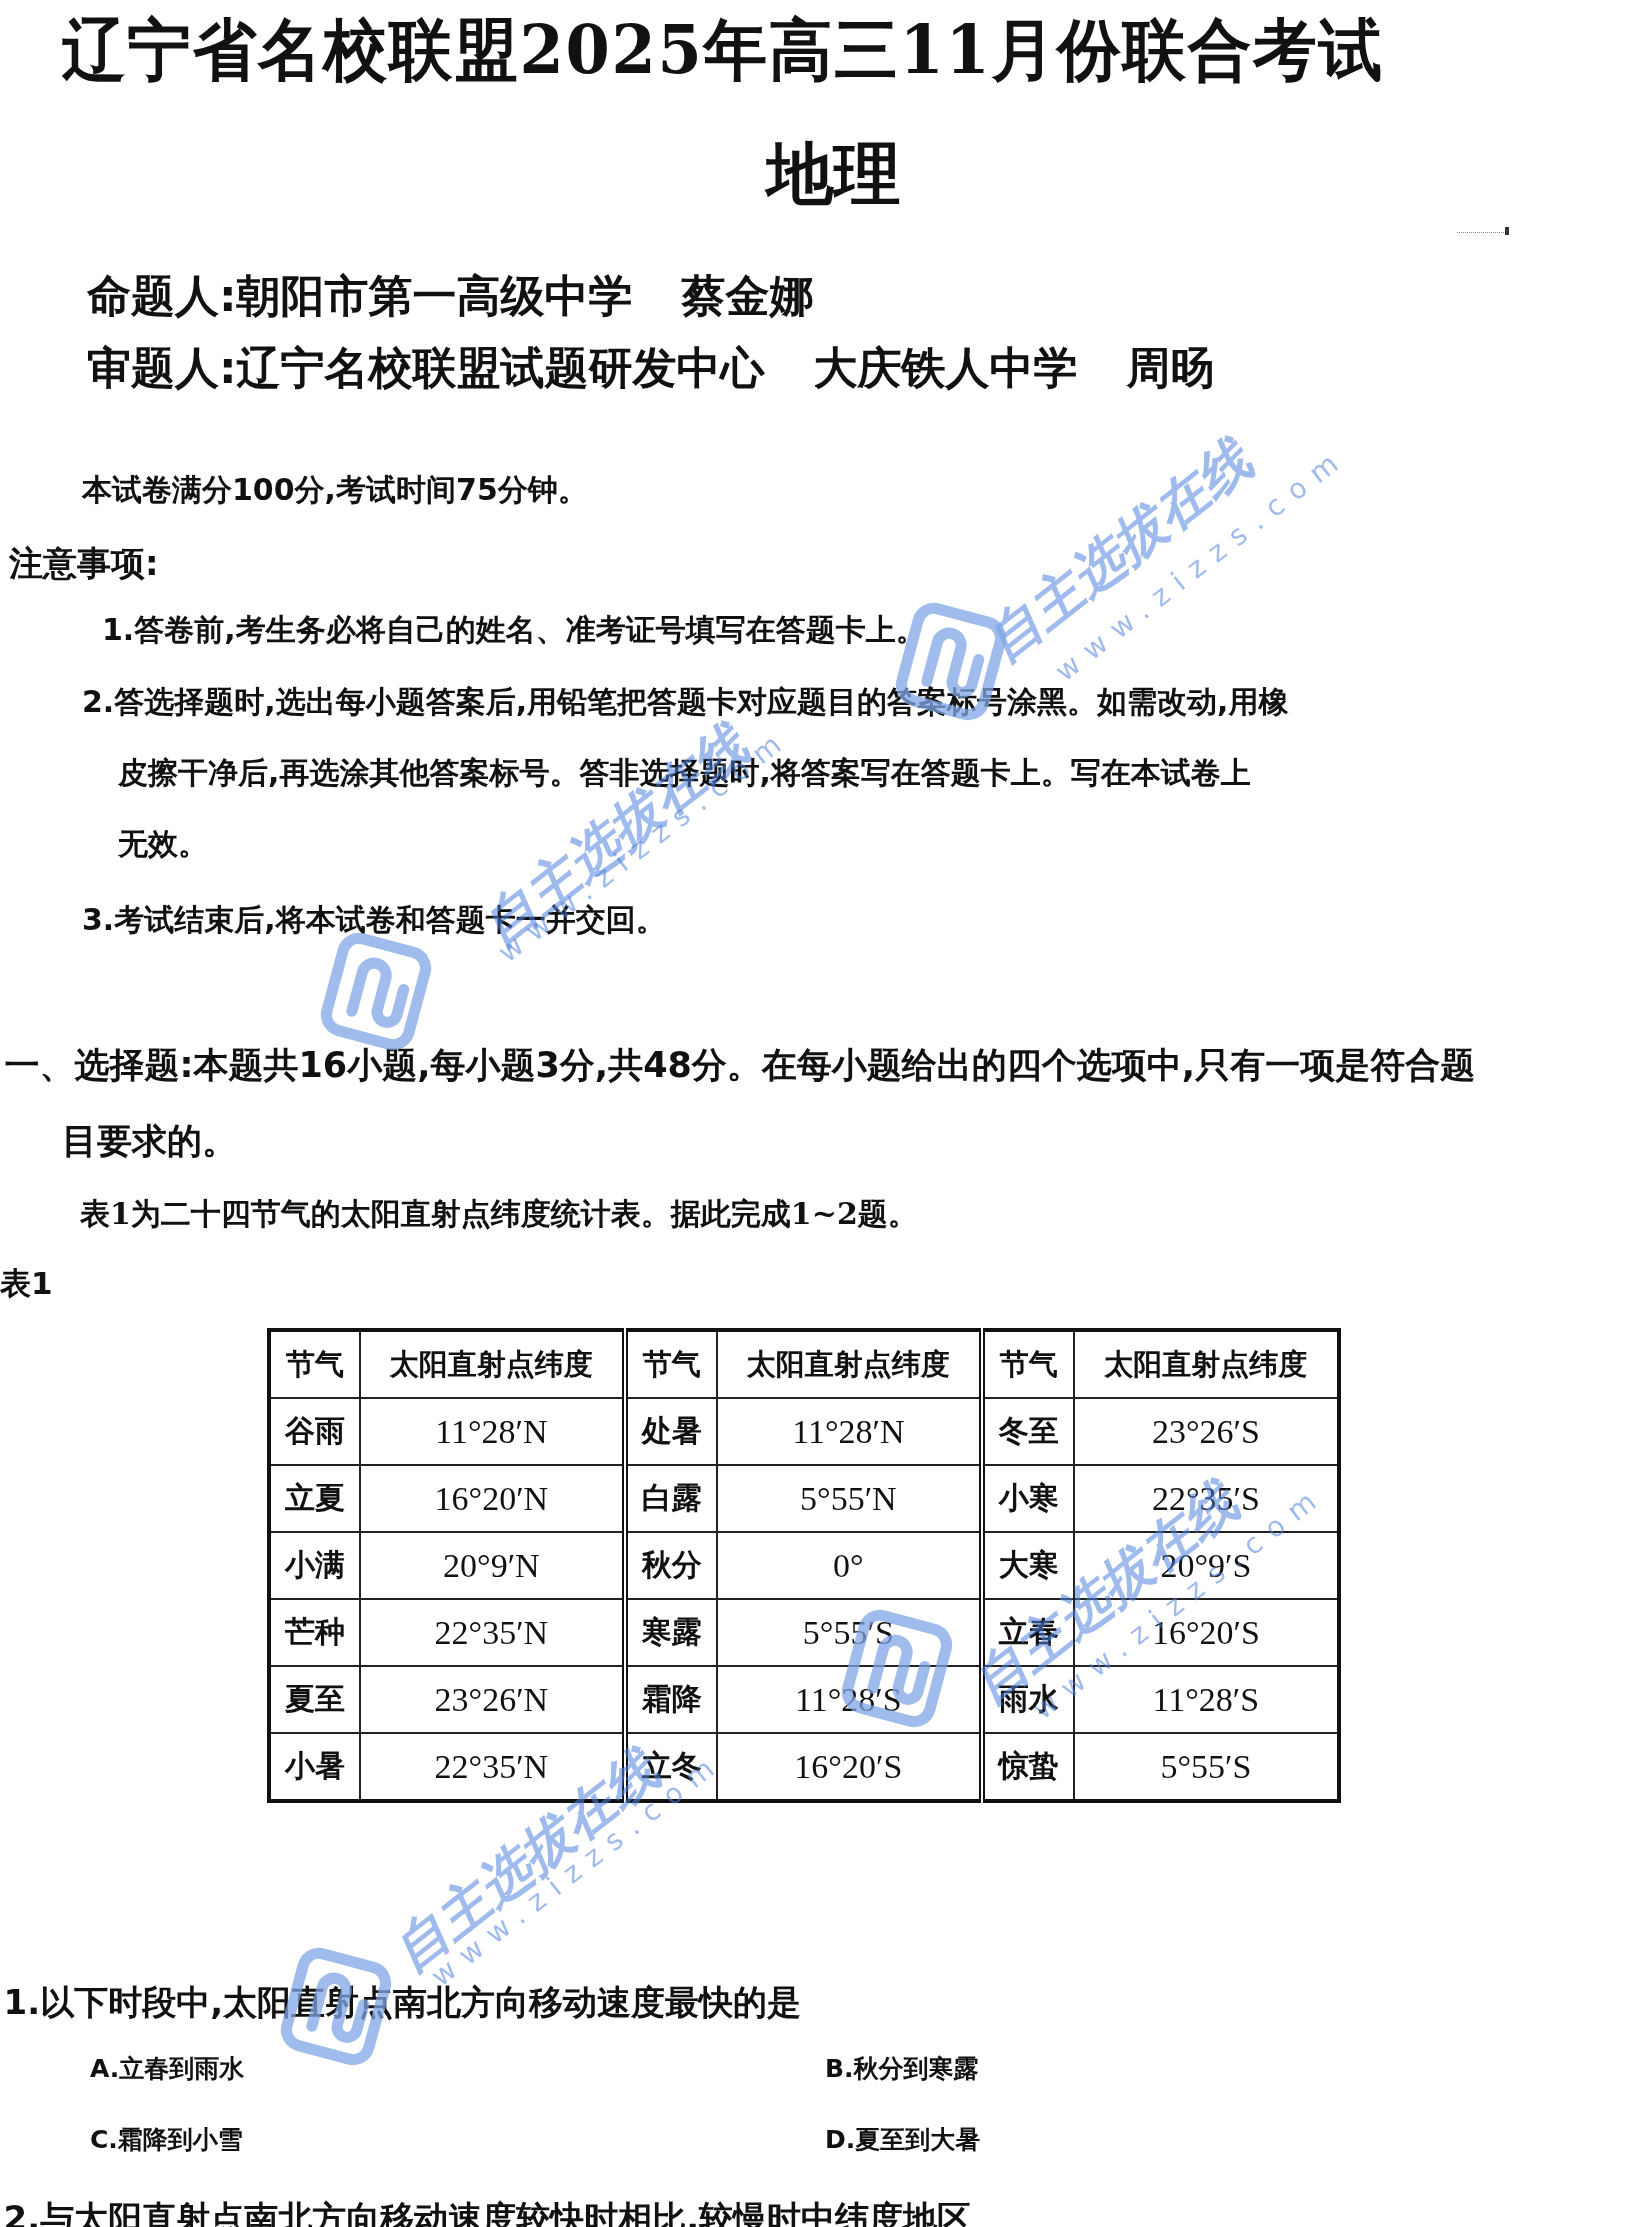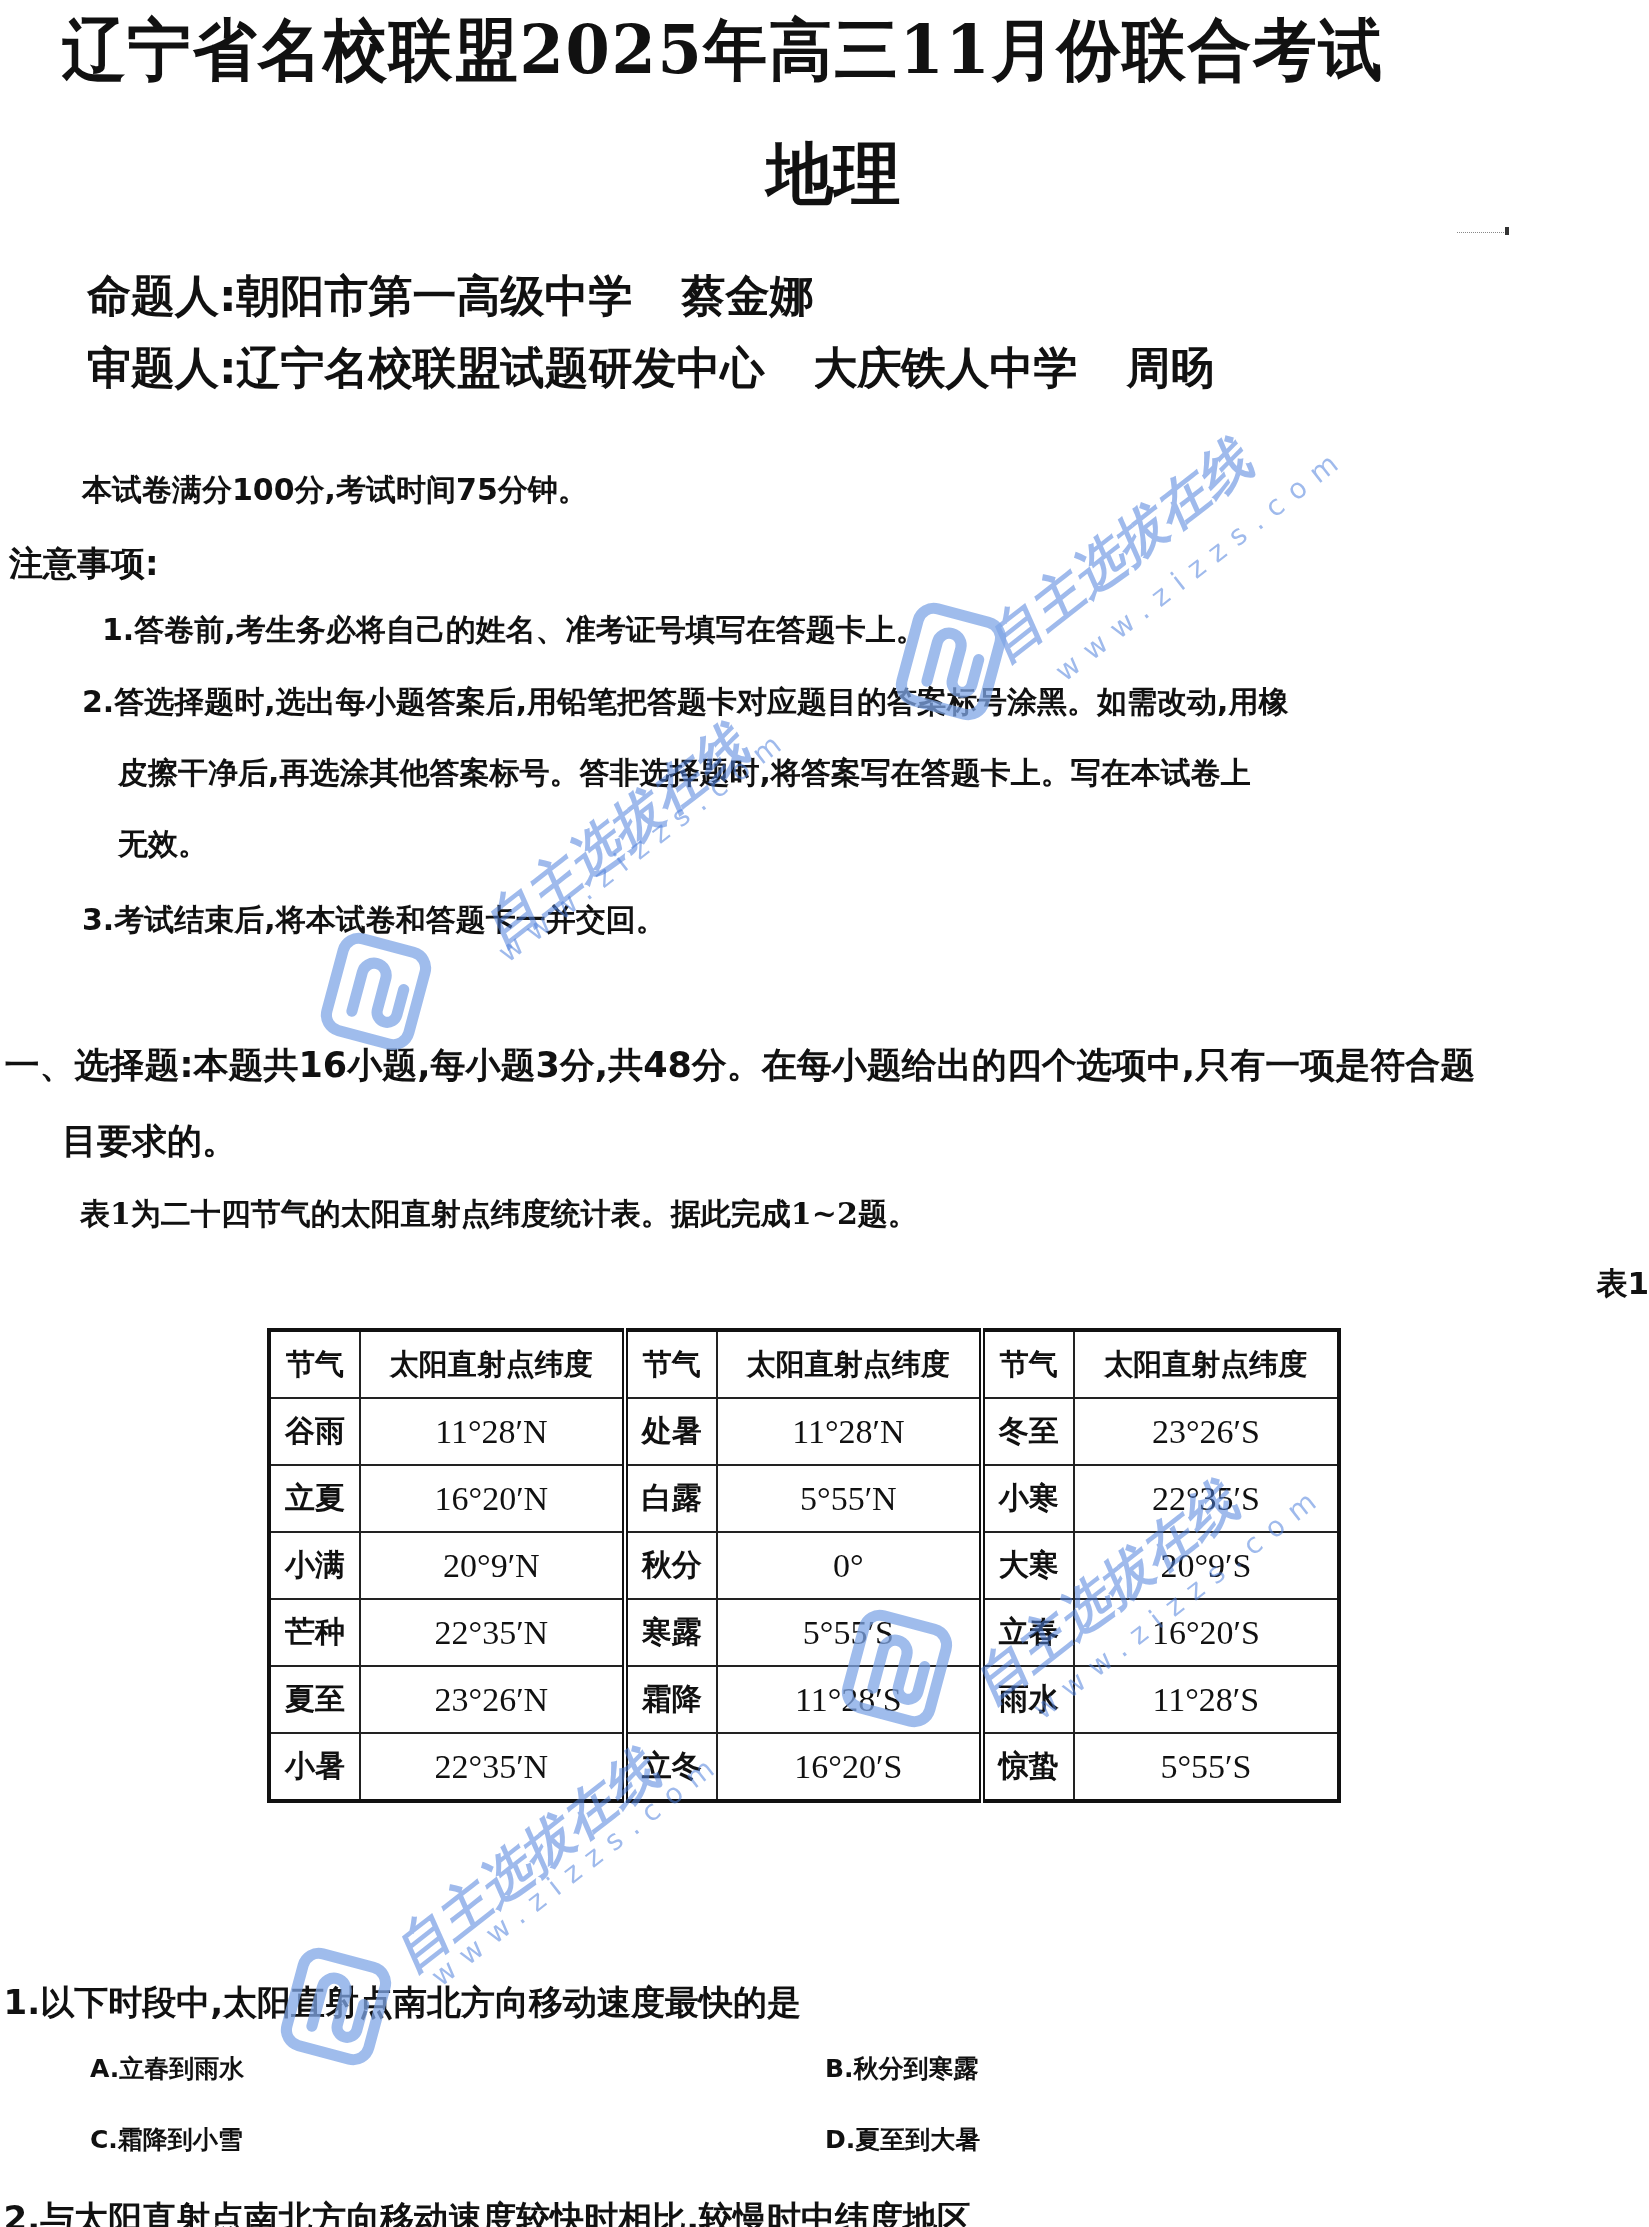--- a/index.html
+++ b/index.html
@@ -16,21 +16,21 @@
     }
     .subject {
       left: 0; width: 1635px; text-align: center; top: 129px; font-size: 67px;
       font-weight: bold; font-family: "DejaVu Serif", "Liberation Serif", serif; margin-left: 16px;
     }
     .author { left: 87px; font-size: 44px; font-weight: bold; }
     .author span.gap { display: inline-block; width: 49px; }
     .body-text { font-size: 30px; font-weight: bold; }
     .notice-head { left: 9px; top: 541px; font-size: 34px; font-weight: bold; }
     .section-head { left: 4.5px; font-size: 35px; font-weight: bold; }
-    .caption { left: 0; width: 1649px; text-align: right; font-size: 31px; font-weight: bold; }
+    .caption { left: 0; width: 1649px; text-align: left; font-size: 31px; font-weight: bold; }
     .tiny-mark { left: 1457px; top: 232px; width: 49px; height: 4.5px; border-top: 1.8px dotted #888; }
     .tiny-mark::after { content: ""; position: absolute; right: -2.7px; top: -6.2px; width: 3.6px; height: 8px; background: #333; }
 
     table.sol {
       position: absolute; left: 267px; top: 1328px; width: 1074px;
       border-collapse: collapse; border: 4.5px solid #111;
       font-size: 30px;
     }
     table.sol td, table.sol th {
       border: 2.2px solid #222; height: 65px; text-align: center; padding: 0;

